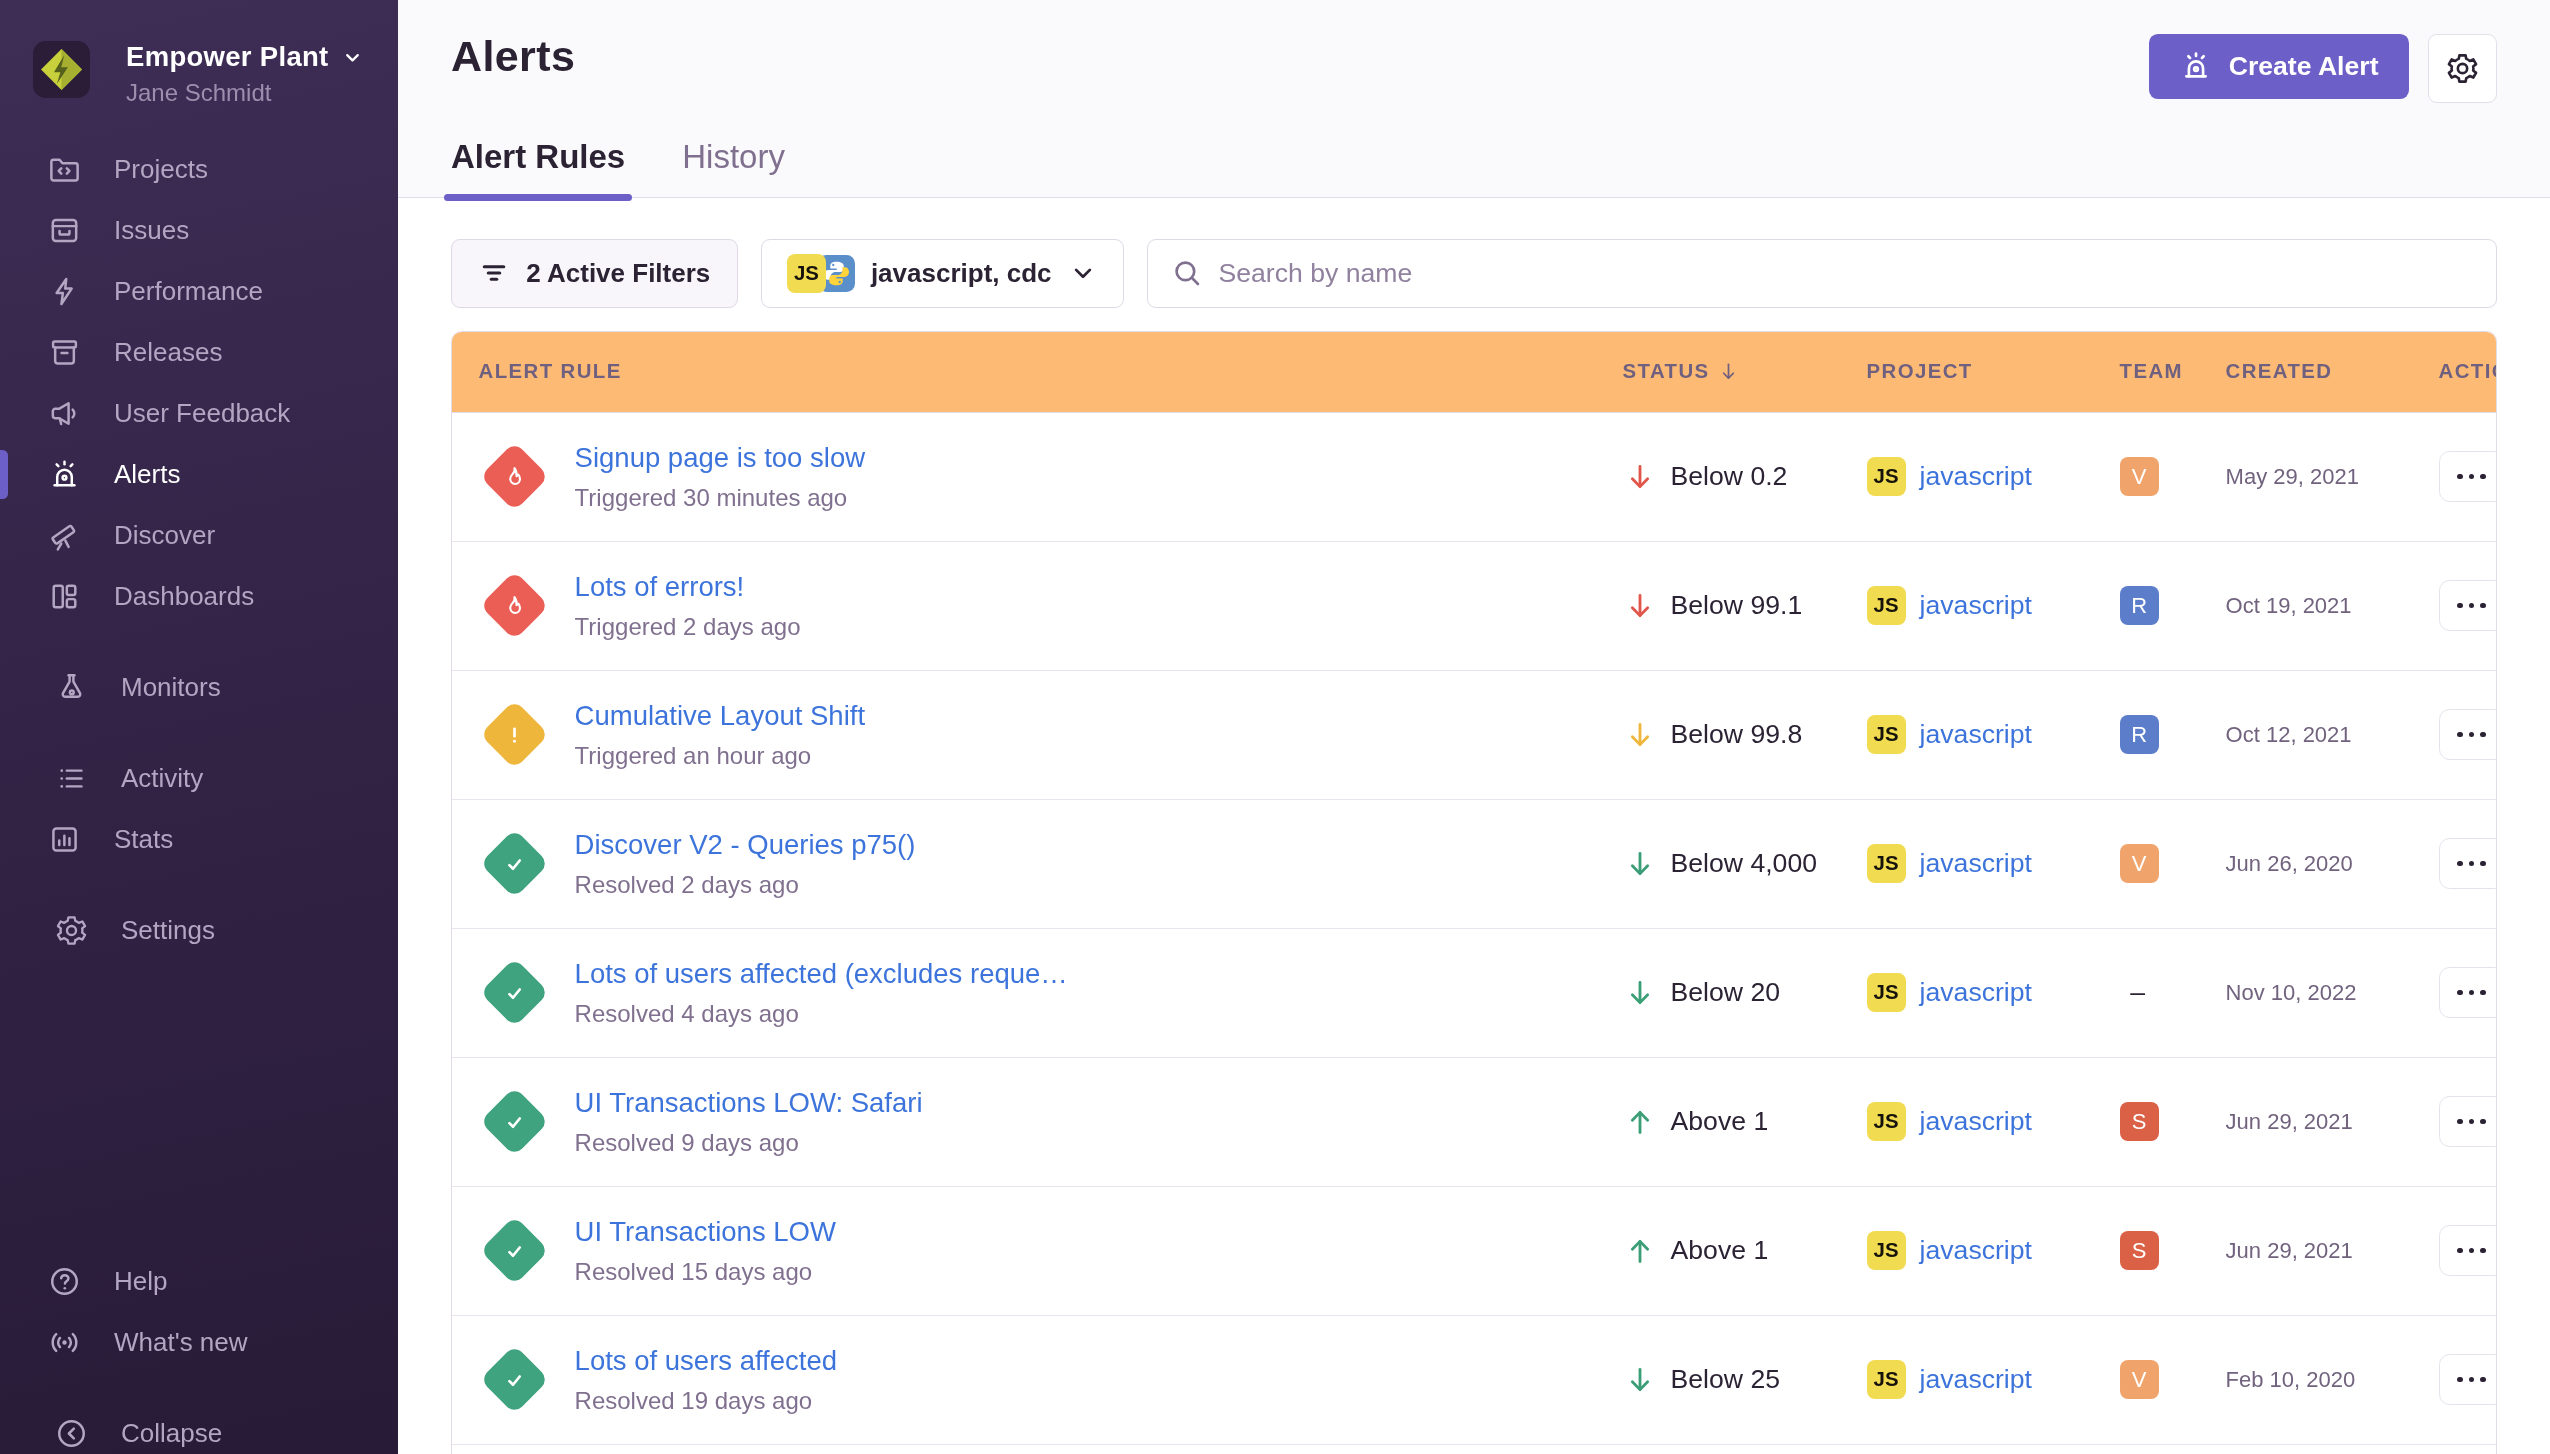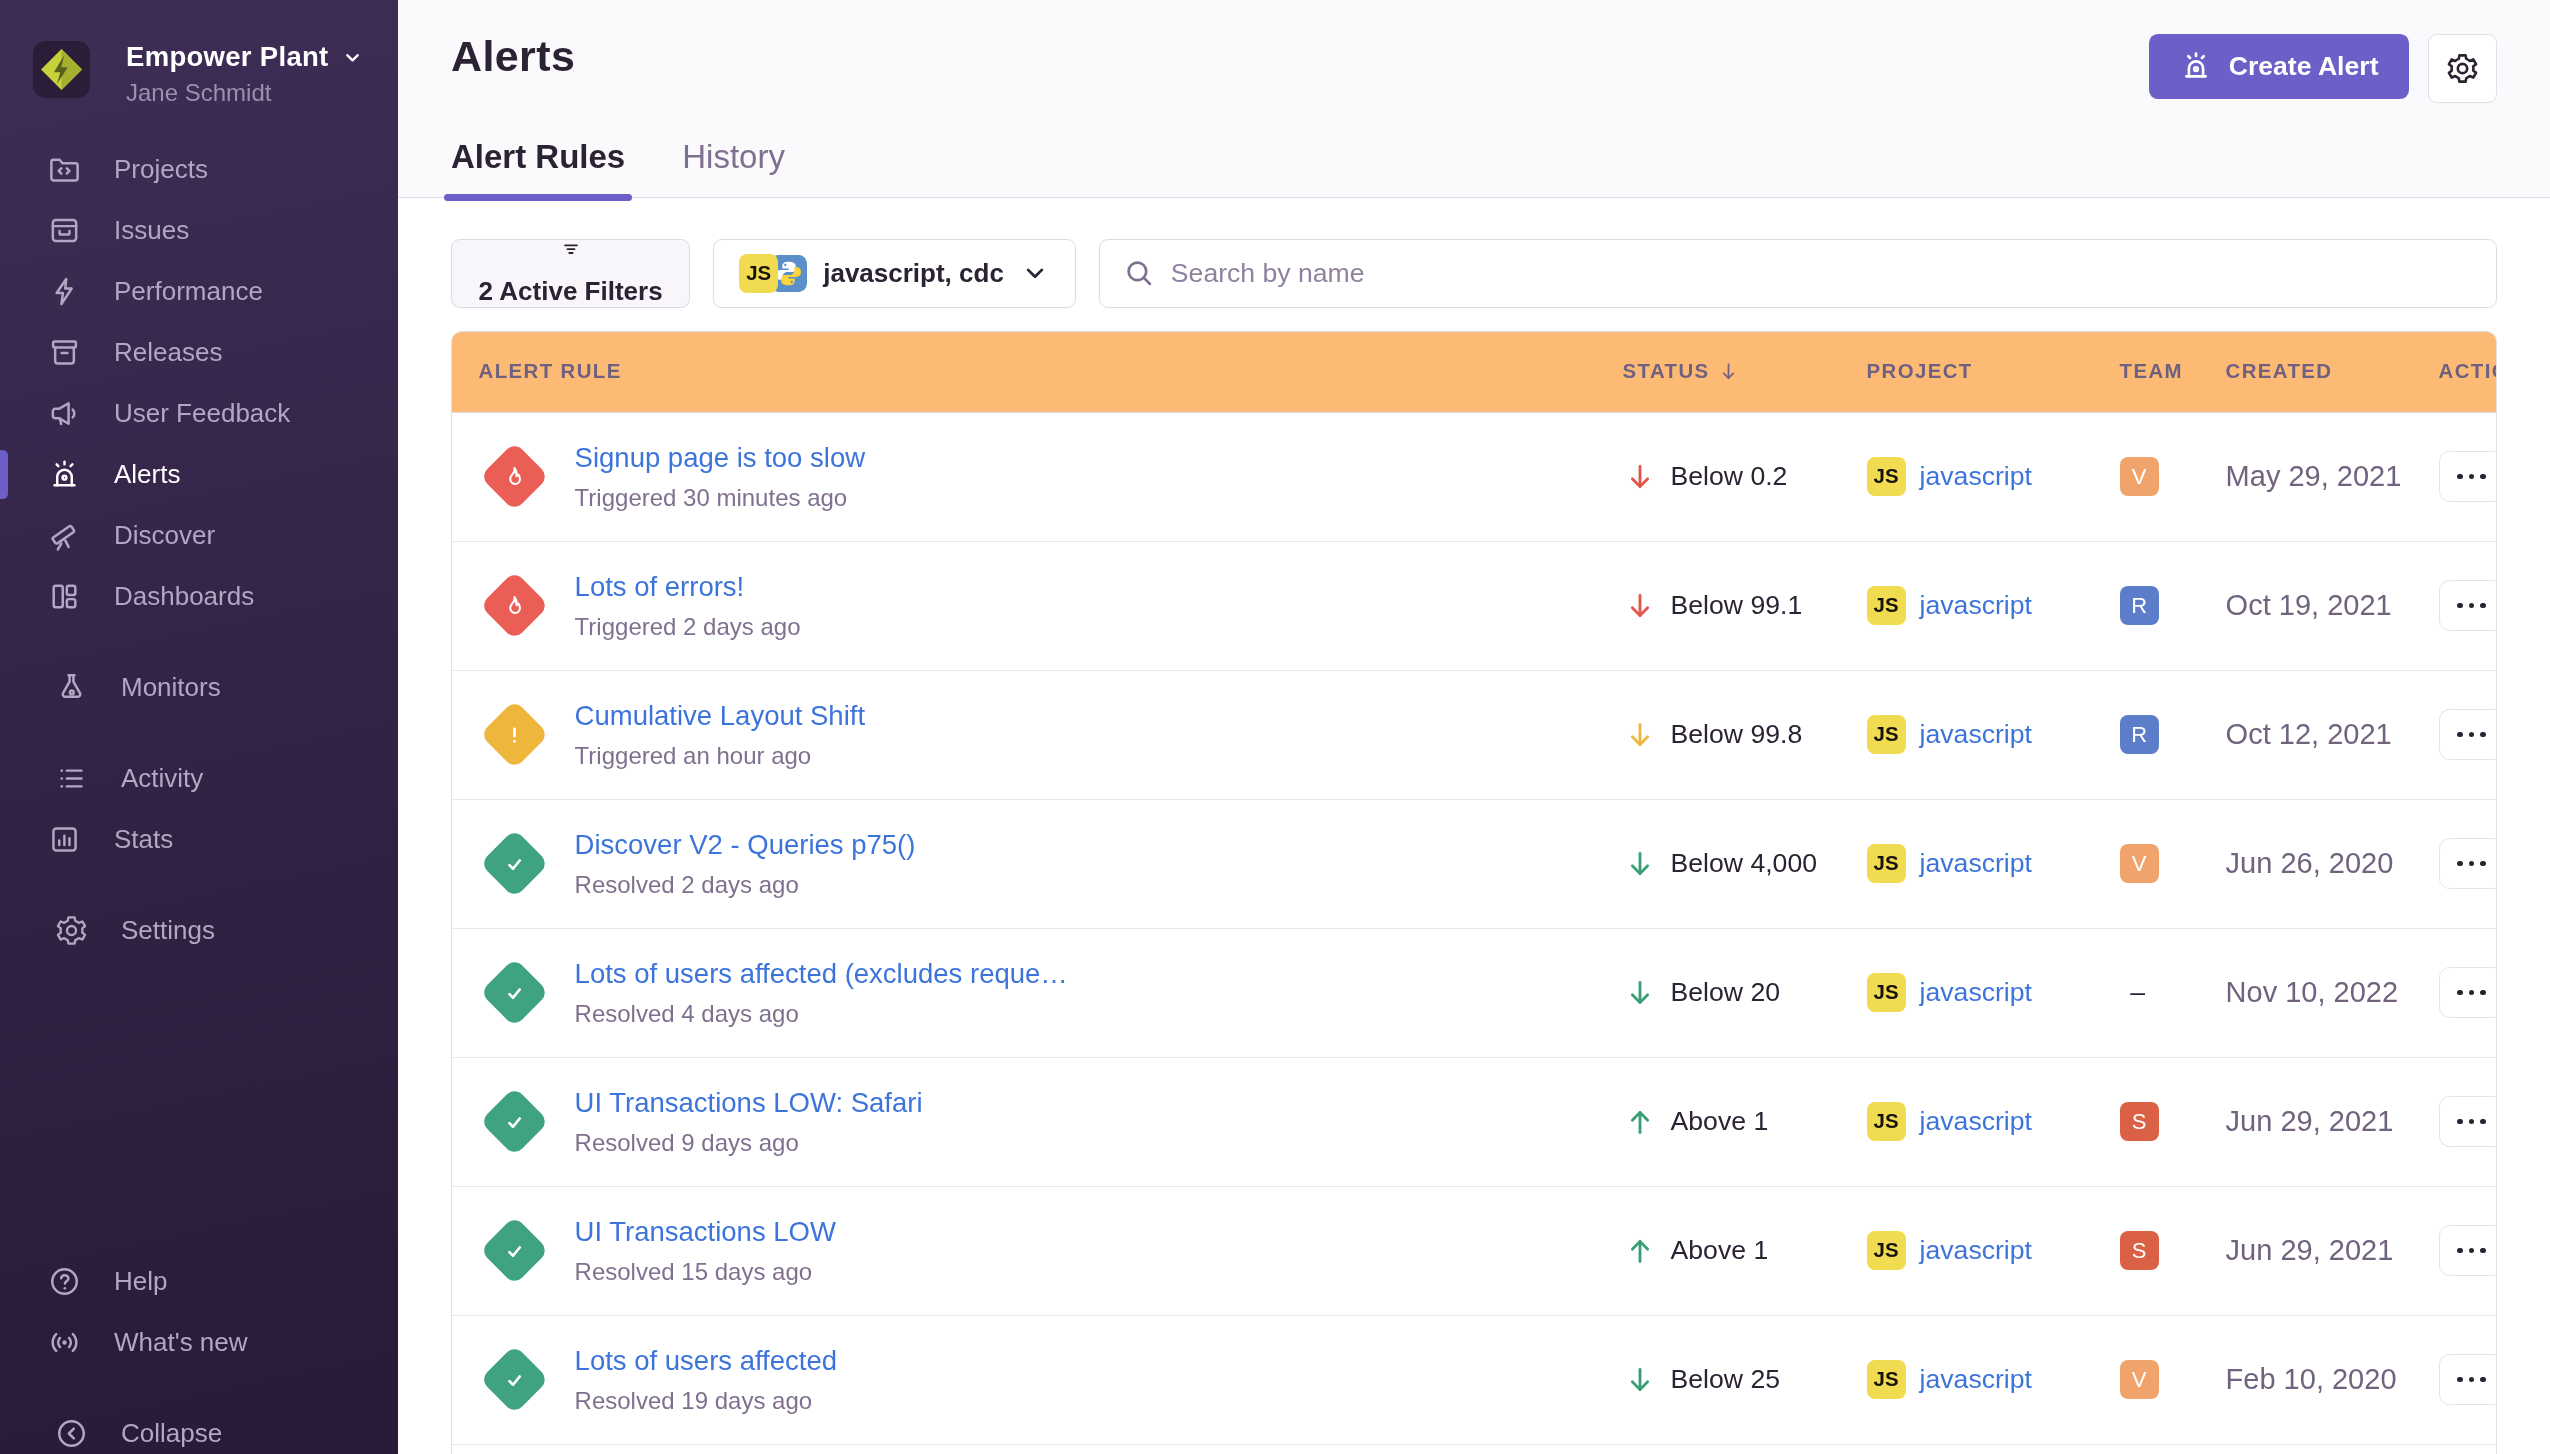--- a/index.html
+++ b/index.html
@@ -31,21 +31,21 @@
   .btn-primary svg { width:34px; height:34px; }
   .btn-icon { width:69px; height:69px; background:#fff; border:1.8px solid #E4DEEA; border-radius:8.9px; display:flex; align-items:center; justify-content:center; cursor:pointer; }
   .btn-icon svg { width:35px; height:35px; color:#2B2233; }
   .tabs { display:flex; gap:57px; margin-top:35px; }
   .tab { font-size:33px; padding-bottom:21px; color:#80708F; position:relative; cursor:pointer; }
   .tab.active { color:#2B2233; font-weight:700; }
   .tab.active::after { content:""; position:absolute; left:-7px; right:-7px; bottom:-4.4px; height:7px; background:#6C5FC7; border-radius:4.4px; }
 
   .content { flex:1; background:#fff; padding:41px 53px 0; min-width:0; }
   .filter-row { display:flex; gap:23px; height:69px; }
-  .btn-filter { display:flex; align-items:center; gap:17.7px; padding:0 26.6px; background:#F8F6FA; border:1.8px solid #DFD8E6; border-radius:8.9px; font-size:26px; font-weight:700; color:#2B2233; font-family:inherit; cursor:pointer;flex-direction:column; }
+  .btn-filter { display:flex; align-items:center; gap:17.7px; padding:0 26.6px; background:#F8F6FA; border:1.8px solid #DFD8E6; border-radius:8.9px; font-size:26px; font-weight:700; color:#2B2233; font-family:inherit; cursor:pointer; }
   .btn-filter svg, .btn-project svg.chev { width:30px; height:30px; color:#2B2233; }
   .btn-project { display:flex; align-items:center; gap:16px; padding:0 25px; background:#fff; border:1.8px solid #DFD8E6; border-radius:8.9px; font-size:26px; font-weight:700; color:#2B2233; font-family:inherit; cursor:pointer; }
   .platform-icons { display:flex; align-items:center; }
   .platform-icons .js-badge { position:relative; z-index:2; }
   .platform-icons .py-icon { width:37px; height:37px; margin-left:-8px; }
   .search { flex:1; display:flex; align-items:center; gap:16px; background:#fff; border:1.8px solid #DFD8E6; border-radius:8.9px; padding:0 23px; }
   .search svg { width:32px; height:32px; color:#80708F; flex:0 0 32px; }
   .search input { border:none; outline:none; font-size:26.6px; color:#2B2233; width:100%; background:transparent; font-family:inherit; }
   .search input::placeholder { color:#90819F; }
 
@@ -65,21 +65,21 @@
   .rule-text { min-width:0; }
   .rule-title { font-size:27.5px; color:#3D74DB; white-space:nowrap; overflow:hidden; cursor:pointer; display:block; text-decoration:none; }
   .rule-sub { font-size:24px; color:#80708F; margin-top:9.7px; white-space:nowrap; }
   .status-cell { display:flex; align-items:center; gap:14px; font-size:26.6px; color:#2B2233; white-space:nowrap; }
   .status-cell svg { width:34px; height:34px; flex:0 0 34px; }
   .project-cell { display:flex; align-items:center; gap:14px; }
   .js-badge { width:39px; height:39px; border-radius:8px; background:#F1DB50; color:#15120B; font-weight:800; font-size:20.4px; display:flex; align-items:center; justify-content:center; flex:0 0 39px; }
   .project-link { font-size:26.6px; color:#3D74DB; cursor:pointer; text-decoration:none; }
   .team-badge { width:39px; height:39px; border-radius:8px; color:#fff; font-size:22px; font-weight:400; display:flex; align-items:center; justify-content:center; }
   .team-dash { font-size:26.6px; color:#2B2233; padding-left:10.6px; }
-  .created-cell { font-size:29px; color:#71627E; white-space:nowrap; }
+  .created-cell { font-size:22px; color:#71627E; white-space:nowrap; }
   .actions-cell { display:flex; justify-content:flex-end; padding-right:17.7px; }
   .btn-dots { width:66px; height:51px; border:1.8px solid #E7E1EC; border-radius:10.6px; background:#fff; display:flex; align-items:center; justify-content:center; gap:6.2px; cursor:pointer; }
   .btn-dots i { width:5.3px; height:5.3px; border-radius:50%; background:#2B2233; }
   .row-filler { height:71px; background:#fff; }
 </style>
 </head>
 <body>
 
 <aside class="sidebar">
   <div class="org-row">

